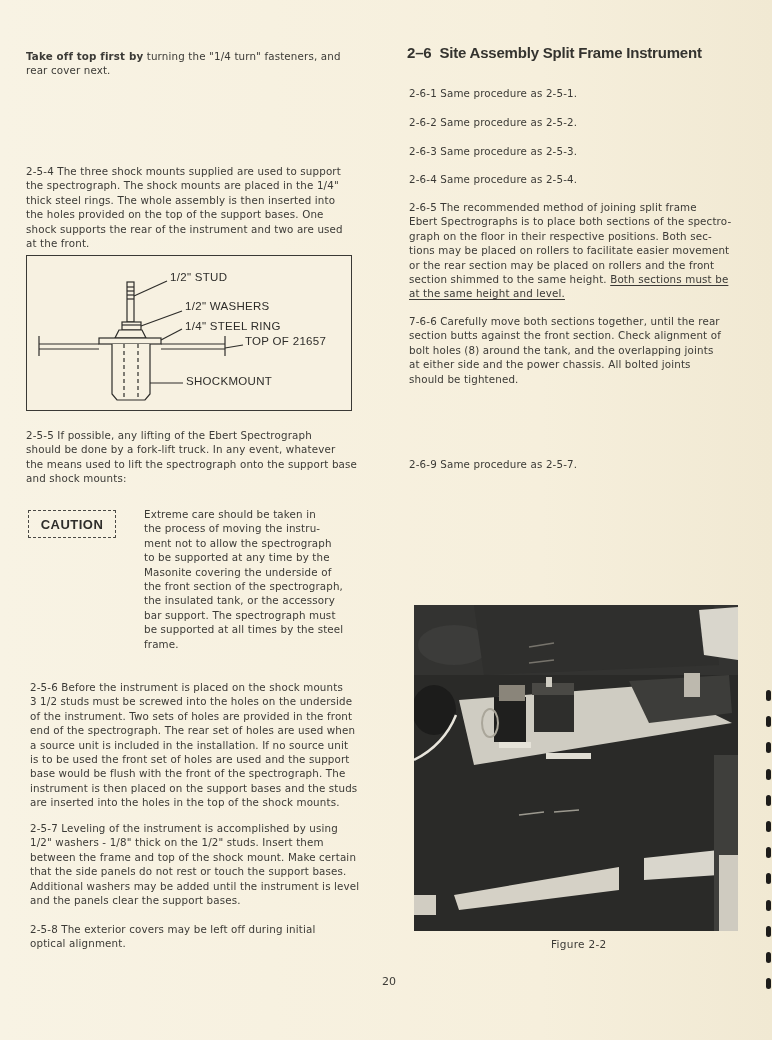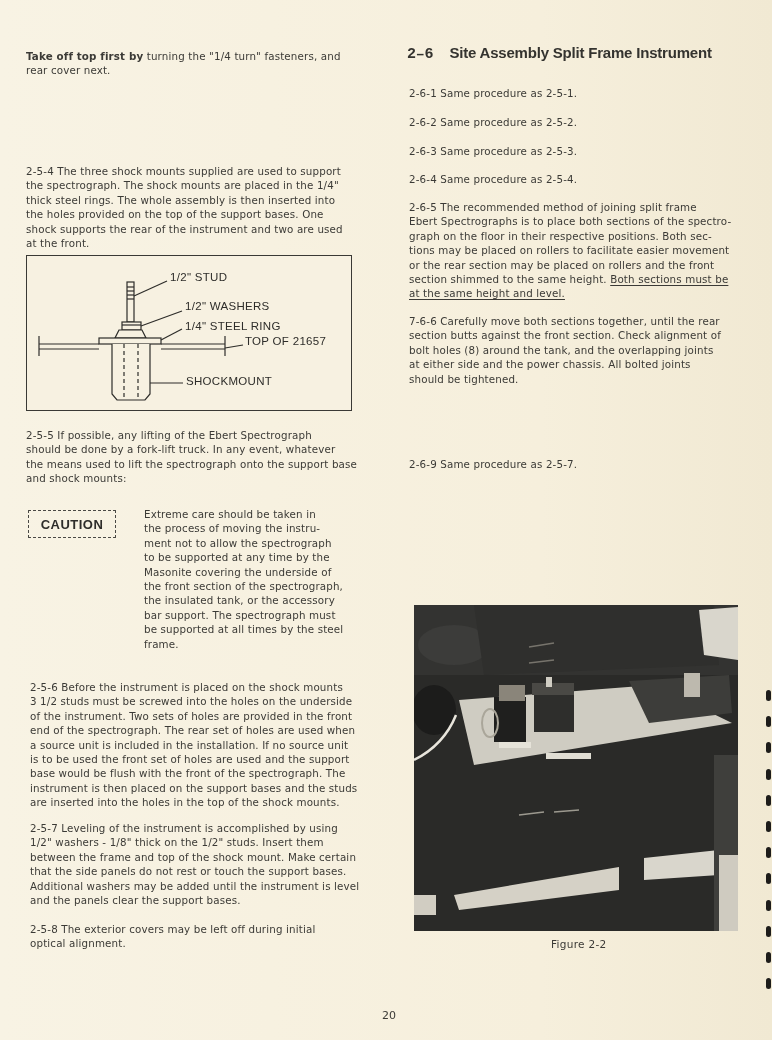--- a/index.html
+++ b/index.html
@@ -11,31 +11,31 @@
     position: relative;
   }
   .page { position: absolute; inset: 0; background: linear-gradient(90deg, #f8f3e4 0%, #f6efdc 70%, #f1e9d3 100%); }
   .t { font-size: 10.3px; line-height: 14.4px; letter-spacing: 0.15px; margin: 0; white-space: pre-line; }
   .left { position: absolute; left: 26px; width: 340px; }
   .right { position: absolute; left: 409px; width: 330px; }
   .b { font-weight: bold; }
   .ul { text-decoration: underline; text-underline-offset: 2px; }
 
   .heading { position: absolute; left: 407px; top: 44px; font-family: "Liberation Sans", sans-serif; font-weight: bold; font-size: 15px; color: #34332f; letter-spacing: -0.2px; }
-  .heading .num { margin-right: 16px; font-family: Liberation Mono, monospace; }
+  .heading .num { margin-right: 8px; }
 
   .diagram { position: absolute; left: 26px; top: 255px; width: 324px; height: 154px; border: 1.5px solid #3a3935; background: #f7f1e1; }
   .diagram svg { position: absolute; left: 0; top: 0; }
   .dlabel { position: absolute; font-family: "Liberation Sans", sans-serif; font-size: 11.5px; color: #2e2d2a; letter-spacing: 0.3px; }
 
   .caution { position: absolute; left: 28px; top: 510px; width: 86px; height: 26px; border: 1.5px dashed #4a4945; display: flex; align-items: center; justify-content: center; font-family: "Liberation Sans", sans-serif; font-weight: bold; font-size: 13px; color: #2e2d2a; letter-spacing: 0.5px; }
 
   .photo { position: absolute; left: 414px; top: 605px; width: 324px; height: 326px; background: #2b2b29; overflow: hidden; }
   .caption { position: absolute; left: 551px; top: 938px; font-size: 10.5px; color: #3b3a36; letter-spacing: 0.3px; }
-  .pageno { position: absolute; left: 382px; top: 975px; font-size: 11px; color: #3b3a36; margin-top: 34px; }
+  .pageno { position: absolute; left: 382px; top: 975px; font-size: 11px; color: #3b3a36; }
 
   .holes { position: absolute; right: 0; top: 690px; width: 6px; }
   .hole { width: 5px; height: 11px; border-radius: 3px; background: #1d1c1a; margin-bottom: 15.2px; }
 </style>
 </head>
 <body>
 
 <div class="page">
 
   <p class="t left" style="top:49px"><span class="b">Take off top first by</span><span> turning the "1/4 turn" fasteners, and

